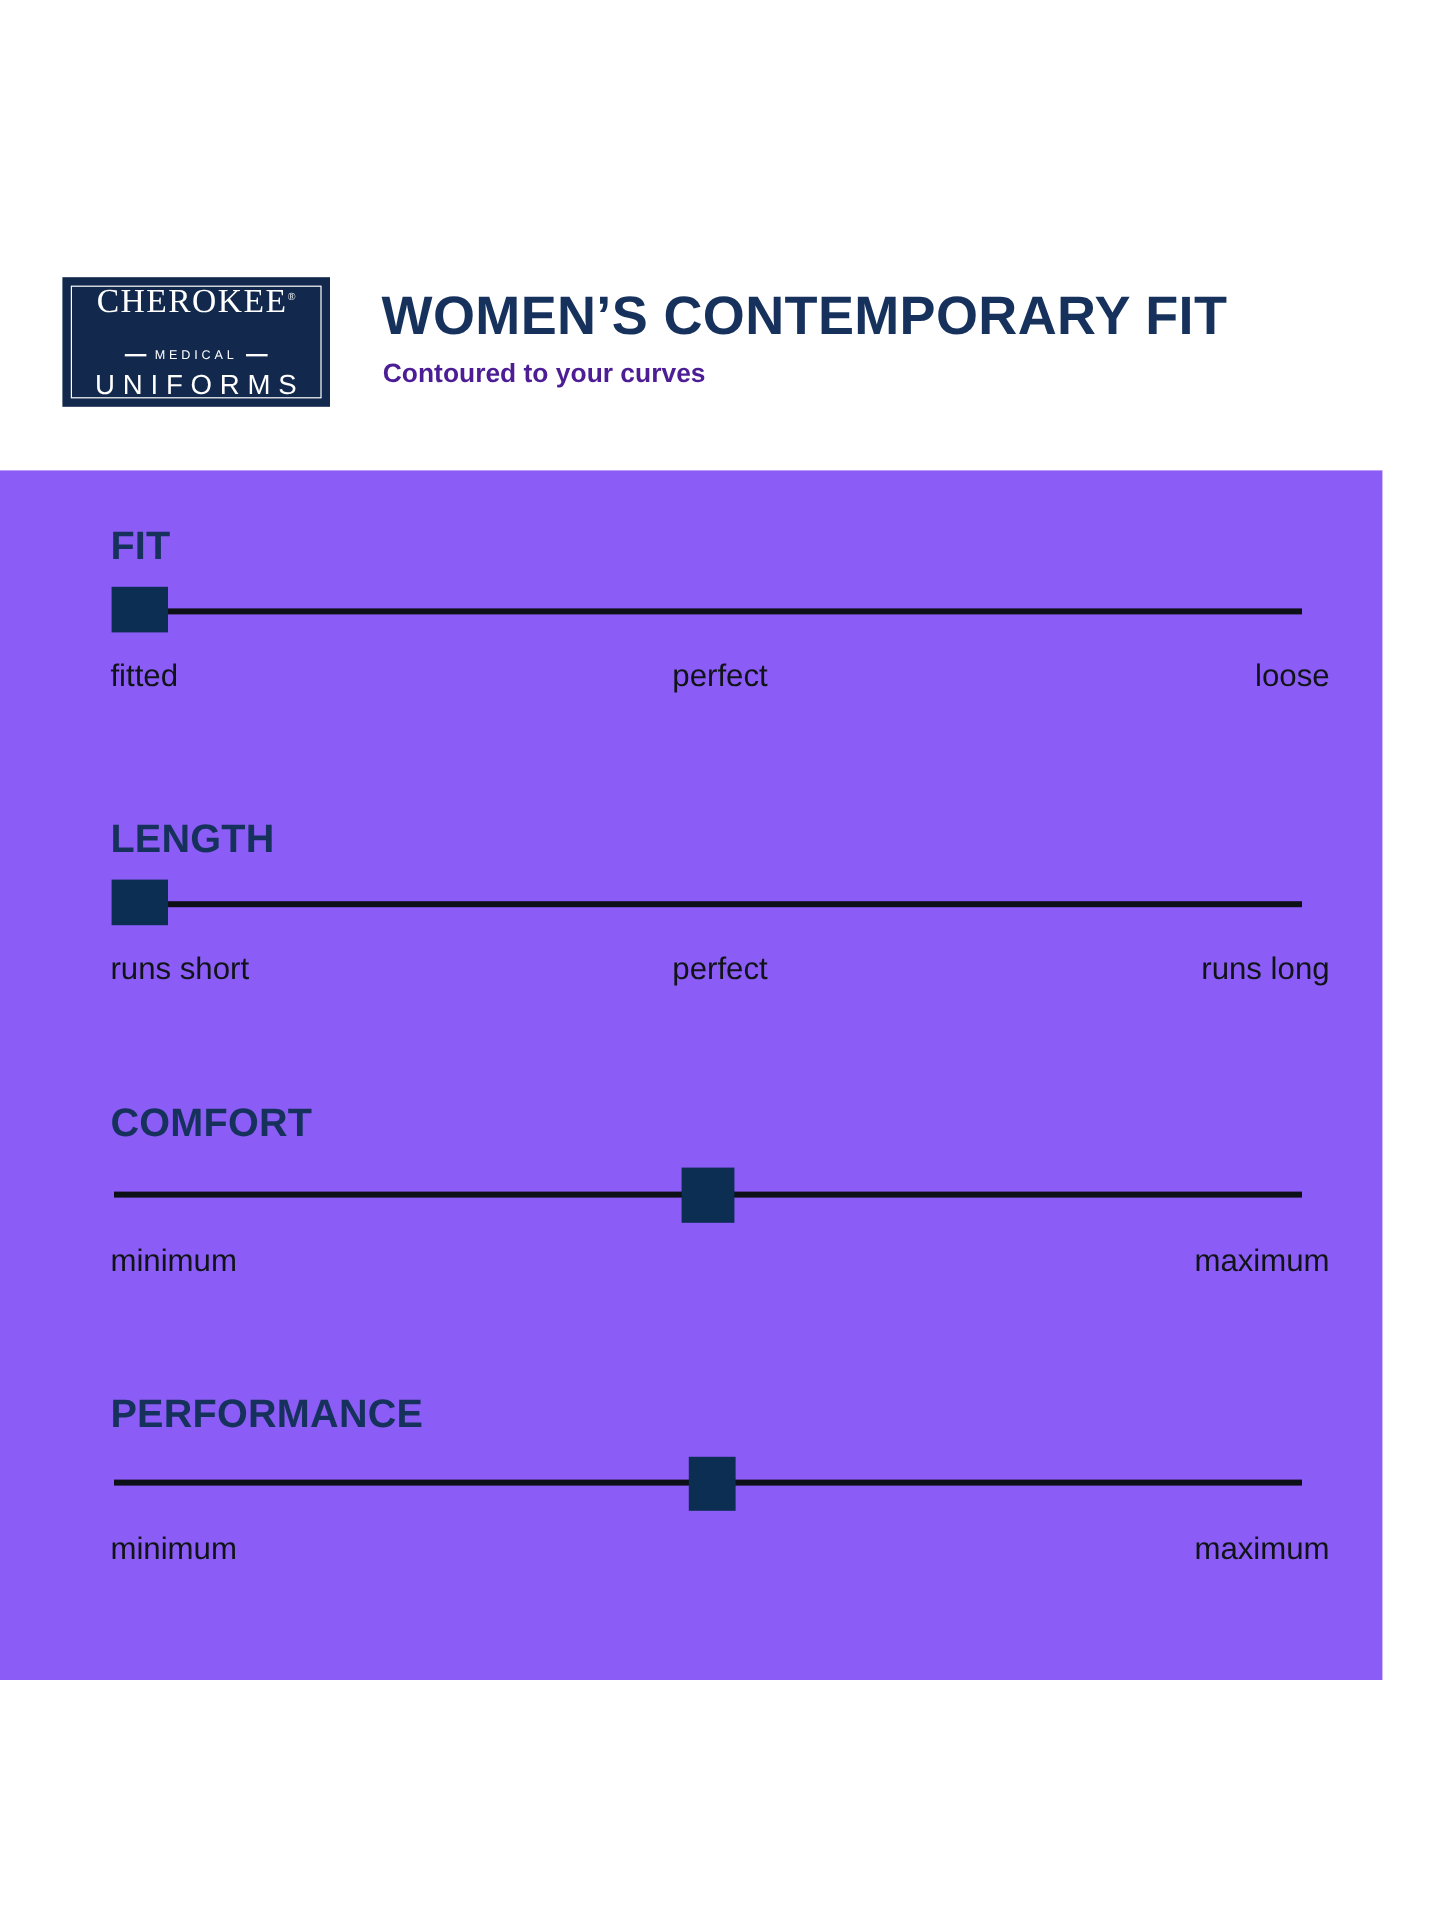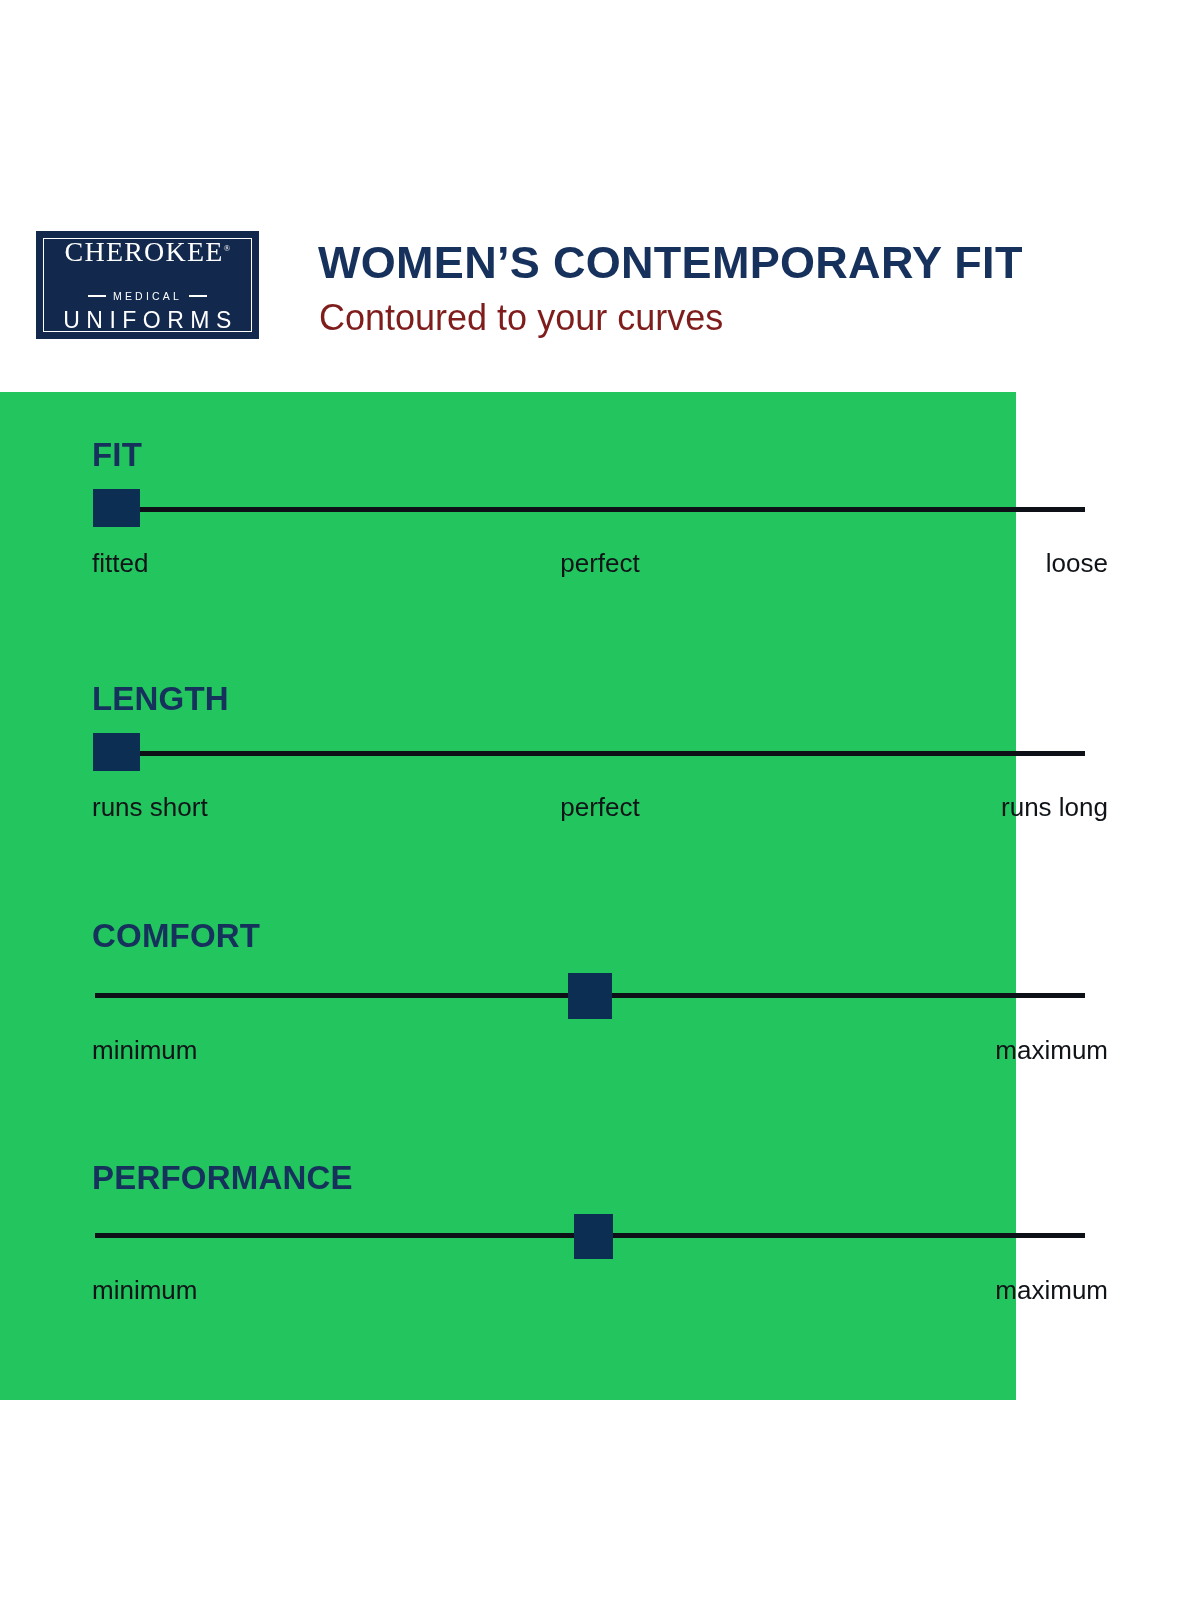--- a/index.html
+++ b/index.html
@@ -20,21 +20,21 @@
     position: absolute;
     left: 0;
     top: 0;
     width: 1200px;
     height: 392px;
     background: #ffffff;
   }
 
   .logo-box {
     position: absolute;
-    left: 36px;
+    left: 52px;
     top: 231px;
     width: 223px;
     height: 108px;
     background: #12294d;
     box-sizing: border-box;
     padding: 7px;
   }
   .logo-inner {
     width: 100%;
     height: 100%;
@@ -98,35 +98,35 @@
     font-weight: bold;
     color: #16325c;
     letter-spacing: 0.3px;
     line-height: 1;
     white-space: nowrap;
   }
   .header-subtitle {
     position: absolute;
     left: 319px;
     top: 300px;
-    font-size: 36px;
-    font-weight: normal;
-    color: #7f1d1d;
+    font-size: 22px;
+    font-weight: bold;
+    color: #4c1d95;
     line-height: 1;
     white-space: nowrap;
   }
 
   
   .panel {
     position: absolute;
     left: 0;
     top: 392px;
-    width: 1016px;
+    width: 1152px;
     height: 1008px;
-    background: #22c55e;
+    background: #8b5cf6;
   }
 
   .meter {
     position: absolute;
     left: 0;
     width: 1200px;
   }
   .meter-title {
     position: absolute;
     left: 92px;

